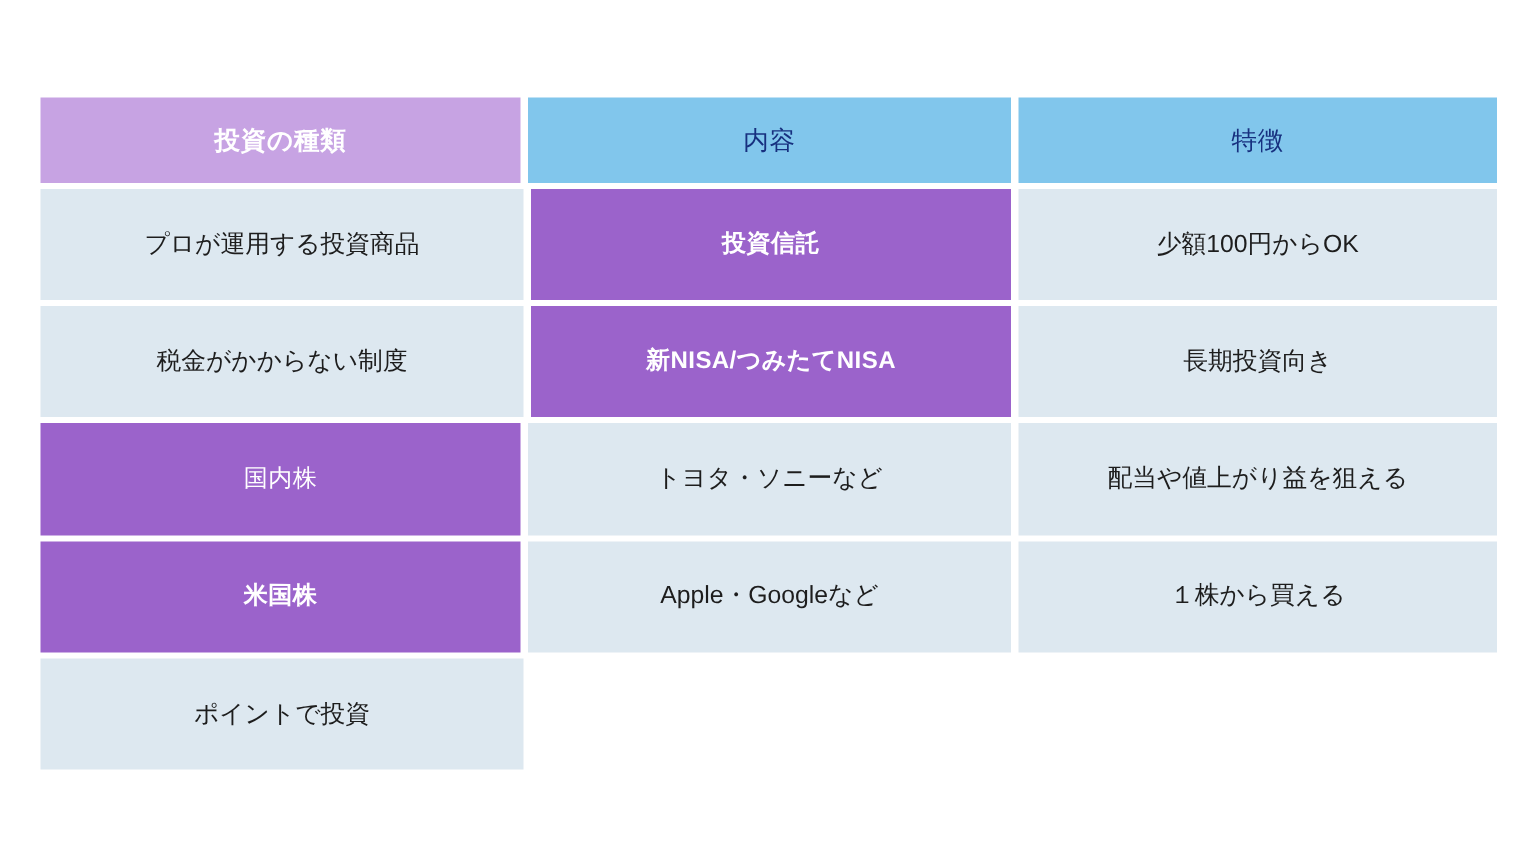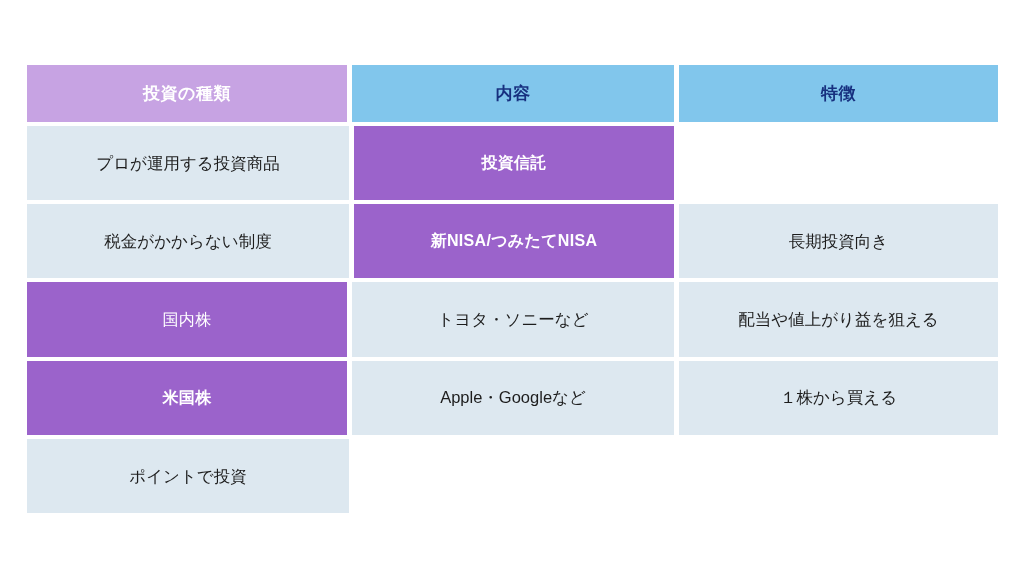--- a/index.html
+++ b/index.html
@@ -58,21 +58,21 @@
   .hdr-kind {
     background: #c7a3e3;
     color: #ffffff;
     font-weight: bold;
     font-size: 17px;
     letter-spacing: 0.5px;
   }
   .hdr-blue {
     background: #81c6ec;
     color: #17307f;
-    font-weight: bold;
+    font-weight: normal;
     font-size: 17px;
     letter-spacing: 0.5px;
   }
 
   
   .body-kind {
     background: #9b63cb;
     color: #ffffff;
     font-size: 16px;
     font-weight: bold;
@@ -97,20 +97,21 @@
 
     <div class="row row-header">
       <div class="cell col-kind hdr-kind">投資の種類</div>
       <div class="cell col-content hdr-blue">内容</div>
       <div class="cell col-feature hdr-blue">特徴</div>
     </div>
 
     <div class="row row-body">
       <div class="cell col-content body-blue">プロが運用する投資商品</div>
       <div class="cell col-kind body-kind">投資信託</div>
+      <div class="cell col-feature body-blue">少額100円からOK</div>
     </div>
 
     <div class="row row-body">
       <div class="cell col-content body-blue">税金がかからない制度</div>
       <div class="cell col-kind body-kind">新NISA/つみたてNISA</div>
       <div class="cell col-feature body-blue">長期投資向き</div>
     </div>
 
     <div class="row row-body">
       <div class="cell col-kind body-kind regular">国内株</div>

